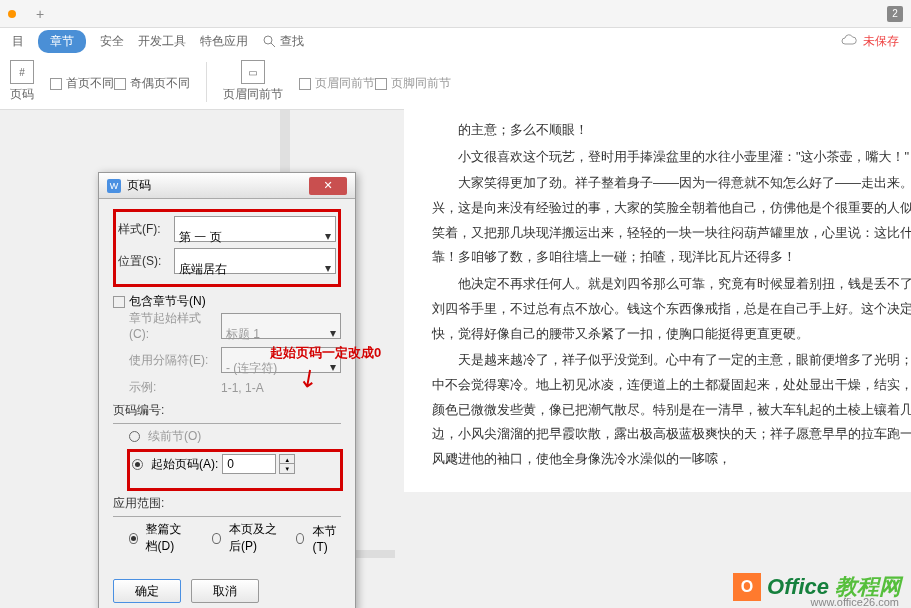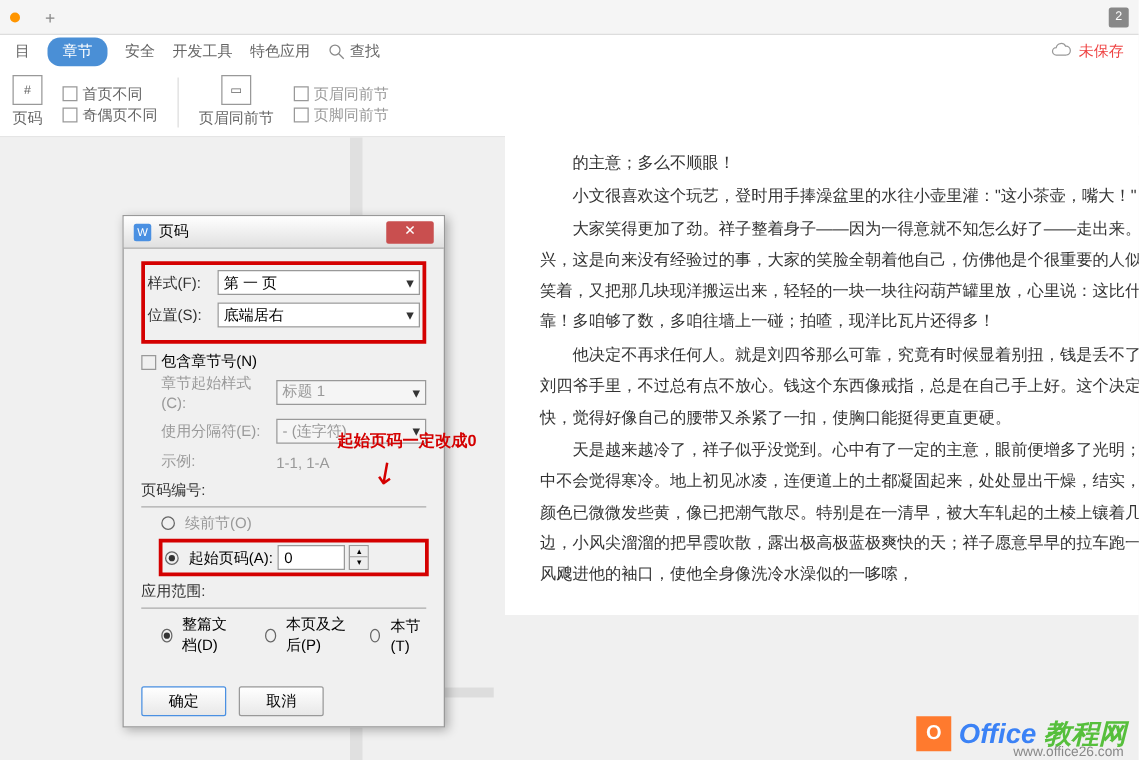--- a/index.html
+++ b/index.html
@@ -13,39 +13,39 @@
     .menu-bar { height: 26px; display: flex; align-items: center; padding: 0 12px; gap: 14px; color: #666; }
     .menu-item { cursor: pointer; }
     .menu-item.active { background: #4a8fd6; color: #fff; padding: 3px 12px; border-radius: 10px; }
     .menu-search { display: flex; align-items: center; gap: 4px; }
     .menu-right { margin-left: auto; display: flex; align-items: center; gap: 6px; color: #ef4444; }
     .cloud-icon { width: 16px; height: 16px; }
     
     .ribbon { height: 56px; border-bottom: 1px solid #ddd; display: flex; align-items: center; padding: 2px 10px; gap: 16px; }
     .ribbon-btn { display: flex; flex-direction: column; align-items: center; gap: 2px; color: #666; }
     .ribbon-icon { width: 24px; height: 24px; border: 1px solid #999; display: flex; align-items: center; justify-content: center; font-size: 10px; background: #fff; }
-    .checkbox-list { display: flex; flex-direction: column; gap: 0; color: #666; padding-top: 4px; }
+    .checkbox-list { display: flex; flex-direction: row; gap: 0; color: #666; padding-top: 4px; }
     .checkbox-item { display: flex; align-items: center; gap: 4px; }
     .chk { width: 12px; height: 12px; border: 1px solid #999; }
     .ribbon-sep { width: 1px; height: 40px; background: #ddd; }
     
     .doc-area { position: absolute; top: 110px; left: 0; right: 0; bottom: 0; background: #f0f0f0; }
     .page-right { position: absolute; left: 404px; top: -10px; width: 576px; background: #fff; padding: 18px 28px; line-height: 1.9; font-size: 13px; color: #333; font-family: SimSun, serif; }
     .page-right p { text-indent: 2em; margin-bottom: 2px; }
     .page-rule { position: absolute; left: 280px; top: 0; width: 10px; height: 100%; background: #e0e0e0; }
     .page-rule2 { position: absolute; left: 280px; top: 440px; width: 115px; height: 8px; background: #ddd; }
     
     .dialog { position: absolute; left: 98px; top: 172px; width: 258px; background: #f0f0f0; border: 1px solid #999; box-shadow: 2px 2px 8px rgba(0,0,0,0.3); }
     .dialog-title { background: linear-gradient(#fff, #e0e0e0); height: 26px; display: flex; align-items: center; padding: 0 8px; border-bottom: 1px solid #aaa; }
     .dialog-title-icon { width: 14px; height: 14px; background: #4a90e2; border-radius: 2px; margin-right: 6px; color:#fff; font-size:9px; text-align:center; line-height:14px; }
     .dialog-close { margin-left: auto; background: #c94f4f; color: #fff; width: 38px; height: 18px; text-align: center; line-height: 16px; font-size: 11px; border-radius: 2px; }
     .dialog-body { padding: 10px 14px; }
     .form-row { display: flex; align-items: center; margin-bottom: 6px; gap: 4px; }
     .form-label { width: 52px; color: #333; }
-    .form-select { flex: 1; height: 20px; border: 1px solid #999; background: #fff; padding: 0 4px; position: relative; display: flex; align-items: center; }
+    .form-select { flex: 1; height: 20px; border: 1px solid #999; background: #fff; padding: 12px 4px; position: relative; display: flex; }
     .form-select::after { content: "▾"; position: absolute; right: 4px; color: #333; }
     .redbox { border: 3px solid #d40000; padding: 2px; margin: -2px; }
     .redbox-outer { border: 3px solid #d40000; padding: 4px 2px; margin-bottom: 6px; }
     
     .fieldset-label { color: #333; margin: 6px 0 4px; }
     .indent { margin-left: 16px; }
     .disabled { color: #999; }
     .form-select.disabled { background: #f5f5f5; }
     .radio { width: 11px; height: 11px; border: 1px solid #666; border-radius: 50%; display: inline-flex; align-items: center; justify-content: center; margin-right: 4px; }
     .radio.checked::after { content: ""; width: 5px; height: 5px; background: #333; border-radius: 50%; }
@@ -57,21 +57,21 @@
     
     .dialog-footer { display: flex; gap: 10px; padding: 8px 14px; }
     .btn { width: 68px; height: 24px; border: 1px solid #999; background: linear-gradient(#fff,#e8e8e8); text-align: center; line-height: 22px; border-radius: 2px; }
     .btn.primary { border-color: #4a90e2; }
     
     .annotation { position: absolute; left: 270px; top: 344px; color: #d40000; font-size: 13px; font-weight: bold; }
     .arrow { position: absolute; left: 298px; top: 364px; color: #d40000; font-size: 24px; transform: rotate(-35deg); }
     
     .watermark { position: absolute; right: 10px; bottom: 6px; display: flex; align-items: center; gap: 6px; }
     .wm-logo { width: 28px; height: 28px; background: #ff7a2e; color: #fff; display: flex; align-items: center; justify-content: center; font-weight: bold; font-size: 16px; }
-    .wm-text1 { color: #3b82f6; font-size: 22px; font-weight: bold; font-style: italic; }
+    .wm-text1 { color: #15803d; font-size: 22px; font-weight: bold; font-style: italic; }
     .wm-text2 { color: #56bf3c; font-size: 22px; font-weight: bold; font-style: italic; }
     .wm-url { position: absolute; right: 12px; bottom: 0; color: #888; font-size: 11px; }
   </style>
 </head>
 <body>
 
 <div class="tab-bar">
   <span class="tab-dot"></span>
   <span class="tab-plus">+</span>
   <span class="tab-right">2</span>
@@ -186,21 +186,21 @@
       </div>
     </div>
     <div class="fieldset-label">页码编号:</div>
     <div class="hr"></div>
     <div class="indent">
       <div class="form-row disabled">
         <span class="radio"></span>
         <span>续前节(O)</span>
       </div>
       <div class="redbox">
-        <div class="form-row" style="margin-bottom:0">
+        <div class="form-row" style="margin-bottom:12px">
           <span class="radio checked"></span>
           <span>起始页码(A):</span>
           <span class="num-input">
               <span>0</span>
             </span>
           <span class="spinner">
               <span>▴</span>
               <span>▾</span>
             </span>
         </div>

